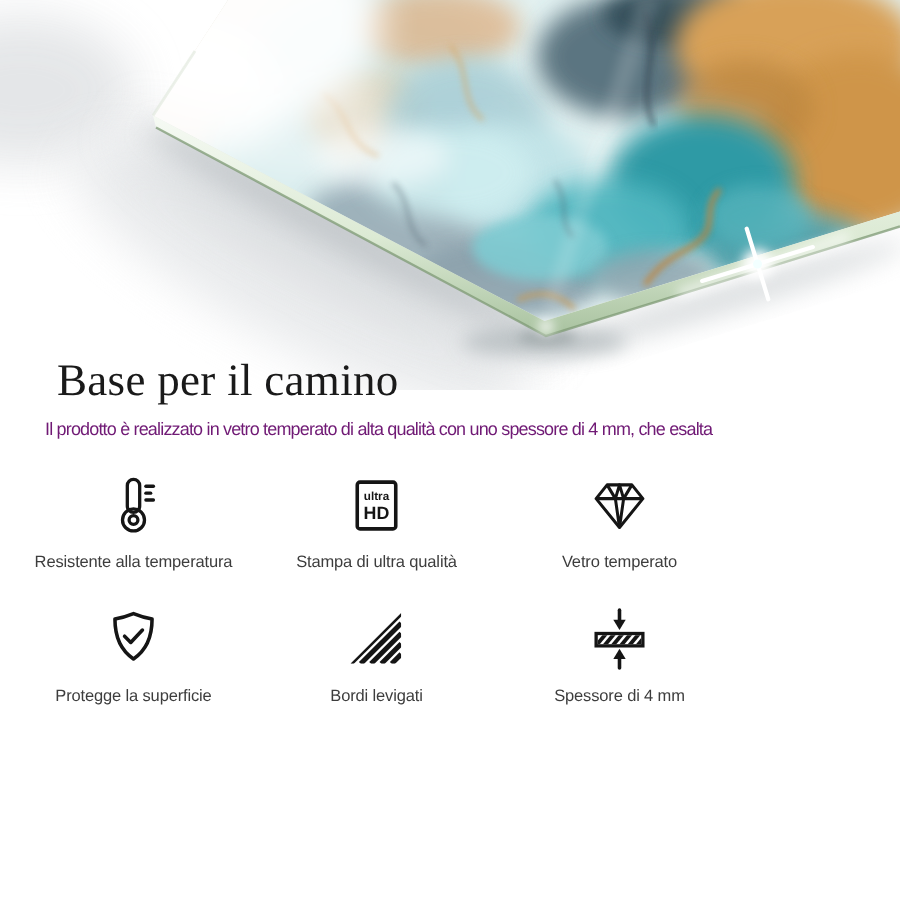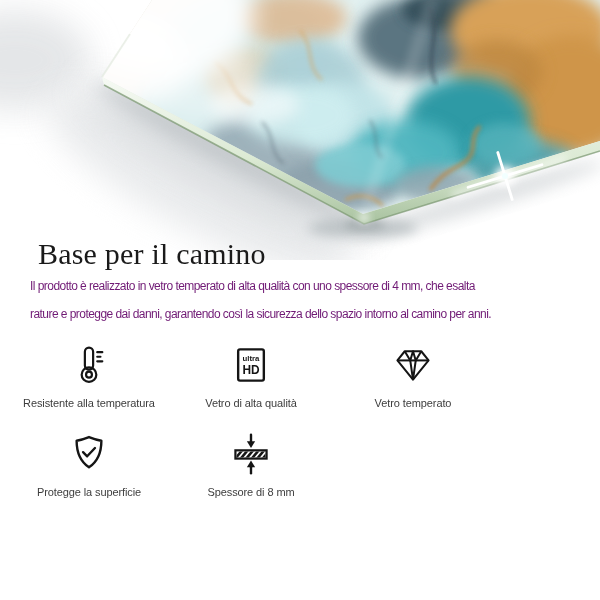--- a/index.html
+++ b/index.html
@@ -132,21 +132,20 @@
   </svg>
 
   <div class="content">
 
     <h1 class="title">
       <span>Base per il camino</span>
     </h1>
 
     <div class="desc">
       <div class="dline">Il prodotto è realizzato in vetro temperato di alta qualità con uno spessore di 4 mm, che esalta</div>
-      <div class="dline">rature e protegge dai danni, garantendo così la sicurezza dello spazio intorno al camino per anni.</div>
     </div>
 
     <div class="features">
 
       <div class="feature">
         <div class="icon-box">
           <svg class="ficon" width="44" height="44" viewBox="0 0 48 48" fill="none" stroke="currentColor" stroke-width="2.4" stroke-linecap="round">
             <rect x="19.5" y="5" width="9" height="24" rx="4.5"></rect>
             <circle cx="24" cy="34.5" r="8"></circle>
             <circle cx="24" cy="34.5" r="3.2"></circle>
@@ -159,21 +158,21 @@
       </div>
 
       <div class="feature">
         <div class="icon-box">
           <svg class="ficon" width="44" height="44" viewBox="0 0 48 48">
             <rect x="10" y="7" width="28" height="34" rx="2" fill="none" stroke="currentColor" stroke-width="2.6"></rect>
             <text x="24" y="20" text-anchor="middle" font-family="Liberation Sans, sans-serif" font-size="8.5" font-weight="700" fill="currentColor">ultra</text>
             <text x="24" y="34" text-anchor="middle" font-family="Liberation Sans, sans-serif" font-size="13" font-weight="700" fill="currentColor">HD</text>
           </svg>
         </div>
-        <div class="flabel">Vetro di alta qualità</div>
+        <div class="flabel">Stampa di ultra qualità</div>
       </div>
 
       <div class="feature">
         <div class="icon-box">
           <svg class="ficon" width="44" height="44" viewBox="0 0 48 48" fill="none" stroke="currentColor" stroke-width="2.2" stroke-linejoin="round">
             <path d="M15,9 L33,9 L41,19 L24,40 L7,19 Z"></path>
             <path d="M7,19 L41,19"></path>
             <path d="M15,9 L21,19 L24,9 L27,19 L33,9"></path>
             <path d="M21,19 L24,40 M27,19 L24,40"></path>
           </svg>
@@ -184,20 +183,39 @@
       <div class="feature">
         <div class="icon-box">
           <svg class="ficon" width="44" height="44" viewBox="0 0 48 48" fill="none" stroke="currentColor" stroke-width="2.6" stroke-linecap="round" stroke-linejoin="round">
             <path d="M24,5.5 C29,7.5 33.5,8.8 37.5,9.5 C37.5,22 33,32.5 24,38.5 C15,32.5 10.5,22 10.5,9.5 C14.5,8.8 19,7.5 24,5.5 Z"></path>
             <path d="M17.5,22 L22,26.5 L30.5,17.5"></path>
           </svg>
         </div>
         <div class="flabel">Protegge la superficie</div>
       </div>
 
+      <div class="feature">
+        <div class="icon-box">
+          <svg class="ficon" width="44" height="44" viewBox="0 0 48 48">
+            <defs>
+                <clipPath id="triClip">
+                  <path d="M5,42 L42,5 L42,42 Z"></path>
+                </clipPath>
+              </defs>
+            <g clip-path="url(#triClip)" stroke="currentColor" stroke-width="3.6">
+              <path d="M5,42 L42,5"></path>
+              <path d="M12.5,42 L42,12.5"></path>
+              <path d="M20,42 L42,20"></path>
+              <path d="M27.5,42 L42,27.5"></path>
+              <path d="M35,42 L42,35"></path>
+            </g>
+          </svg>
+        </div>
+        <div class="flabel">Bordi levigati</div>
+      </div>
 
       <div class="feature">
         <div class="icon-box">
           <svg class="ficon" width="44" height="44" viewBox="0 0 48 48">
             <defs>
                 <clipPath id="barClip">
                   <rect x="8.2" y="21.2" width="31.6" height="6.6"></rect>
                 </clipPath>
               </defs>
             <path d="M24,3 L24,10" stroke="currentColor" stroke-width="2.6" stroke-linecap="round"></path>
@@ -208,18 +226,18 @@
                 <path d="M12,30 L22,18"></path>
                 <path d="M18,30 L28,18"></path>
               <path d="M24,30 L34,18"></path>
                 <path d="M30,30 L40,18"></path>
                 <path d="M36,30 L46,18"></path>
             </g>
             <polygon points="19.5,38.5 28.5,38.5 24,31" fill="currentColor"></polygon>
             <path d="M24,38.5 L24,45" stroke="currentColor" stroke-width="2.6" stroke-linecap="round"></path>
           </svg>
         </div>
-        <div class="flabel">Spessore di 8 mm</div>
+        <div class="flabel">Spessore di 4 mm</div>
       </div>
 
     </div>
   </div>
 </div>
 
 </body></html>

